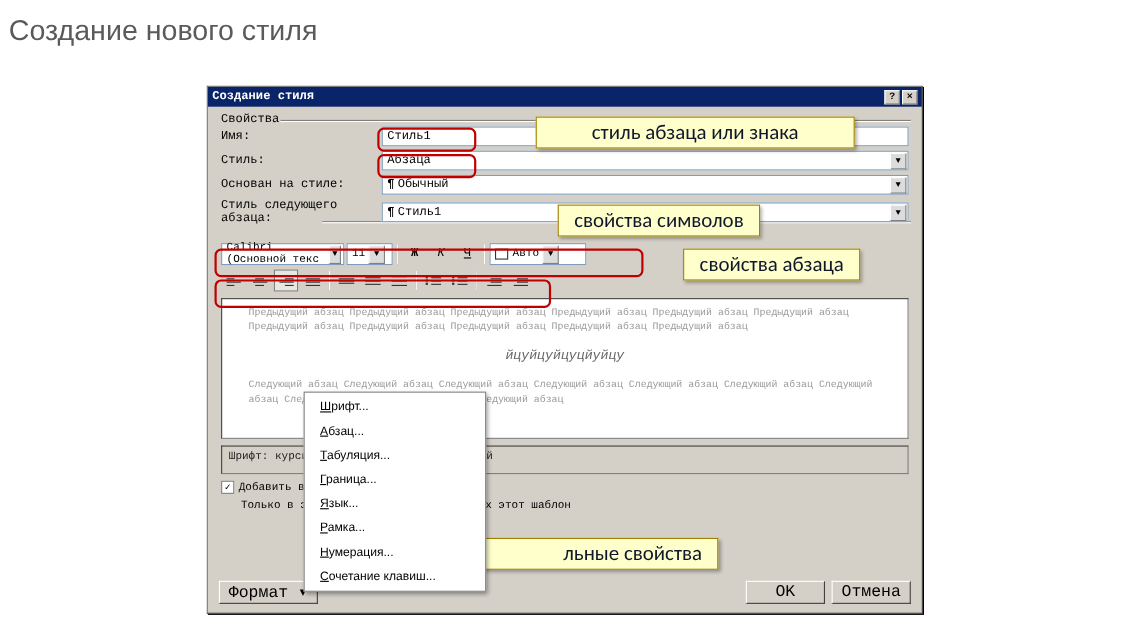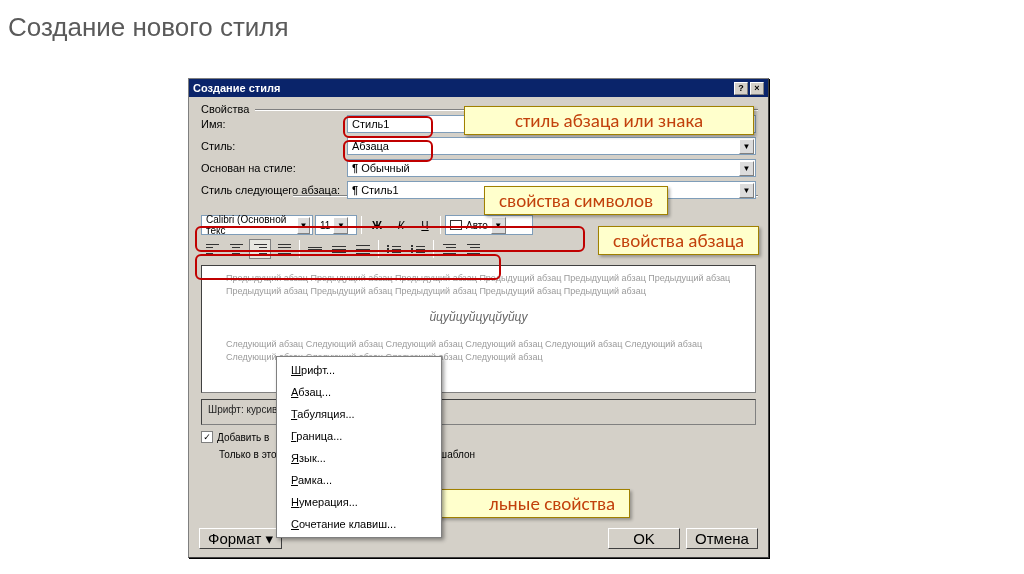--- a/index.html
+++ b/index.html
@@ -21,27 +21,28 @@
     font-weight: 300;
     color: #5a5a5a;
     font-family: "Segoe UI", Arial, sans-serif;
   }
 
   
   .dialog {
     position: absolute;
     top: 78px;
     left: 188px;
-    width: 581px;
+    width: 651px;
     height: 480px;
     background: #d4d0c8;
     border: 1px solid #7f7f7f;
     border-right-color: #404040;
     border-bottom-color: #404040;
     box-shadow: 1px 1px 0 #000;
+    font-family: Liberation Mono, monospace;
   }
   .titlebar {
     background: #0a246a;
     color: #fff;
     height: 18px;
     display: flex;
     align-items: center;
     padding: 0 4px;
     font-weight: bold;
     font-size: 11px;
@@ -196,24 +197,25 @@
   }
   .btn-group { display:flex; gap:6px; }
 
   
   .callout {
     position: absolute;
     background: #ffffcc;
     border: 1px solid #a08000;
     padding: 2px 14px;
     font-size: 19px;
-    color: #c2410c;
+    color: #0f172a;
     font-family: "Segoe UI", Calibri, sans-serif;
     box-shadow: 2px 2px 3px rgba(0,0,0,0.3);
     white-space: nowrap;
+    margin-left: 23px;
   }
 
   
   .popup {
     position: absolute;
     top: 356px; left: 276px;
     width: 166px;
     background: #fff;
     border: 1px solid #808080;
     box-shadow: 2px 2px 4px rgba(0,0,0,0.4);

